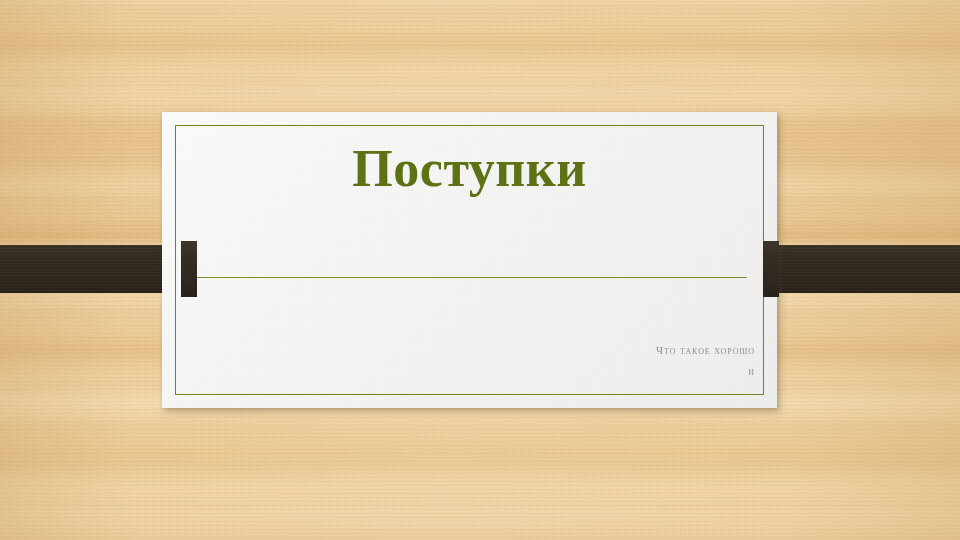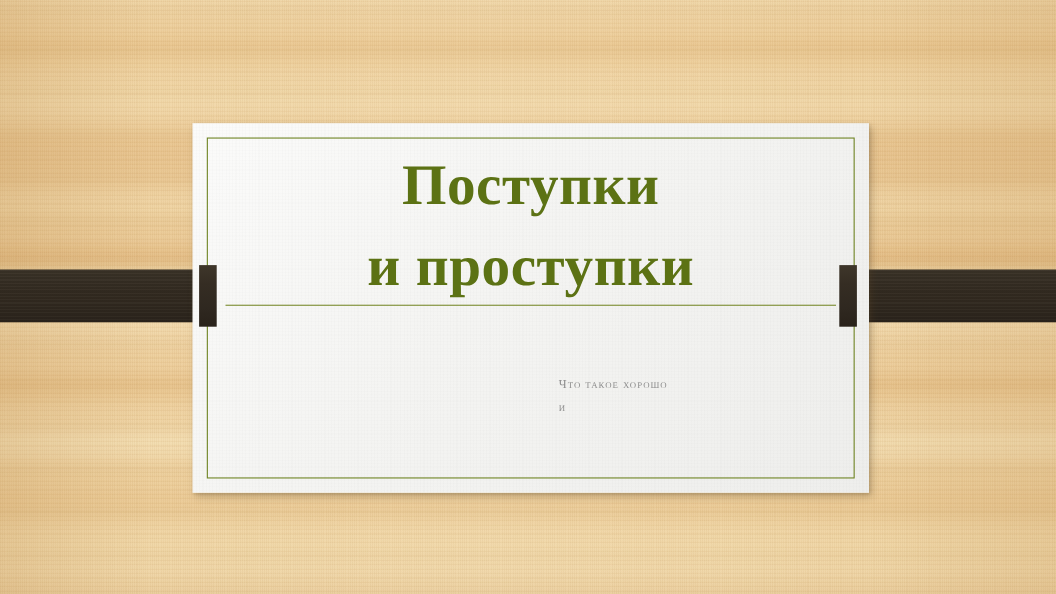--- a/index.html
+++ b/index.html
@@ -111,22 +111,22 @@
     width: 16px;
     background: linear-gradient(to bottom,
       #3e362a 0%, #352d23 30%, #2f2820 70%, #29221a 100%);
   }
   .ribbon-cap.left  { left: 181px; }
   .ribbon-cap.right { left: 763px; }
 
   
   .card {
     position: absolute;
-    left: 175px; top: 112px;
-    width: 615px; height: 336px;
+    left: 162px; top: 112px;
+    width: 615px; height: 296px;
     background: linear-gradient(135deg, #fbfbfa 0%, #f4f4f2 45%, #eeeeec 100%);
     box-shadow:
       3px 4px 7px rgba(90,70,40,0.30),
       1px 1px 3px rgba(90,70,40,0.20);
   }
   .card-paper-noise {
     position: absolute; inset: 0;
     background-image:
       repeating-linear-gradient(to right,
         rgba(0,0,0,0.010) 0px, rgba(0,0,0,0.010) 1px,
@@ -167,21 +167,21 @@
     height: 0;
     border-top: 1px solid #7a8c30;
   }
 
   
   .subtitle-block {
     position: absolute;
     right: 22px;
     top: 228px;
     width: 260px;
-    text-align: left;
+    text-align: right;
   }
   .subtitle-line {
     color: #8e8e8e;
     font-family: "Liberation Serif", serif;
     font-variant: small-caps;
     font-size: 11px;
     line-height: 21px;
     letter-spacing: 0.9px;
     white-space: nowrap;
   }
@@ -200,21 +200,20 @@
   <div class="ribbon">
     <div class="ribbon-texture"></div>
   </div>
 
   <div class="card">
     <div class="card-paper-noise"></div>
     <div class="card-inner-border"></div>
 
     <div class="title-block">
       <div class="title-line">Поступки</div>
-      <div class="title-line">и проступки</div>
     </div>
 
     <div class="divider"></div>
 
     <div class="subtitle-block">
       <div class="subtitle-line">Что такое хорошо</div>
       <div class="subtitle-line">и</div>
     </div>
   </div>
 

